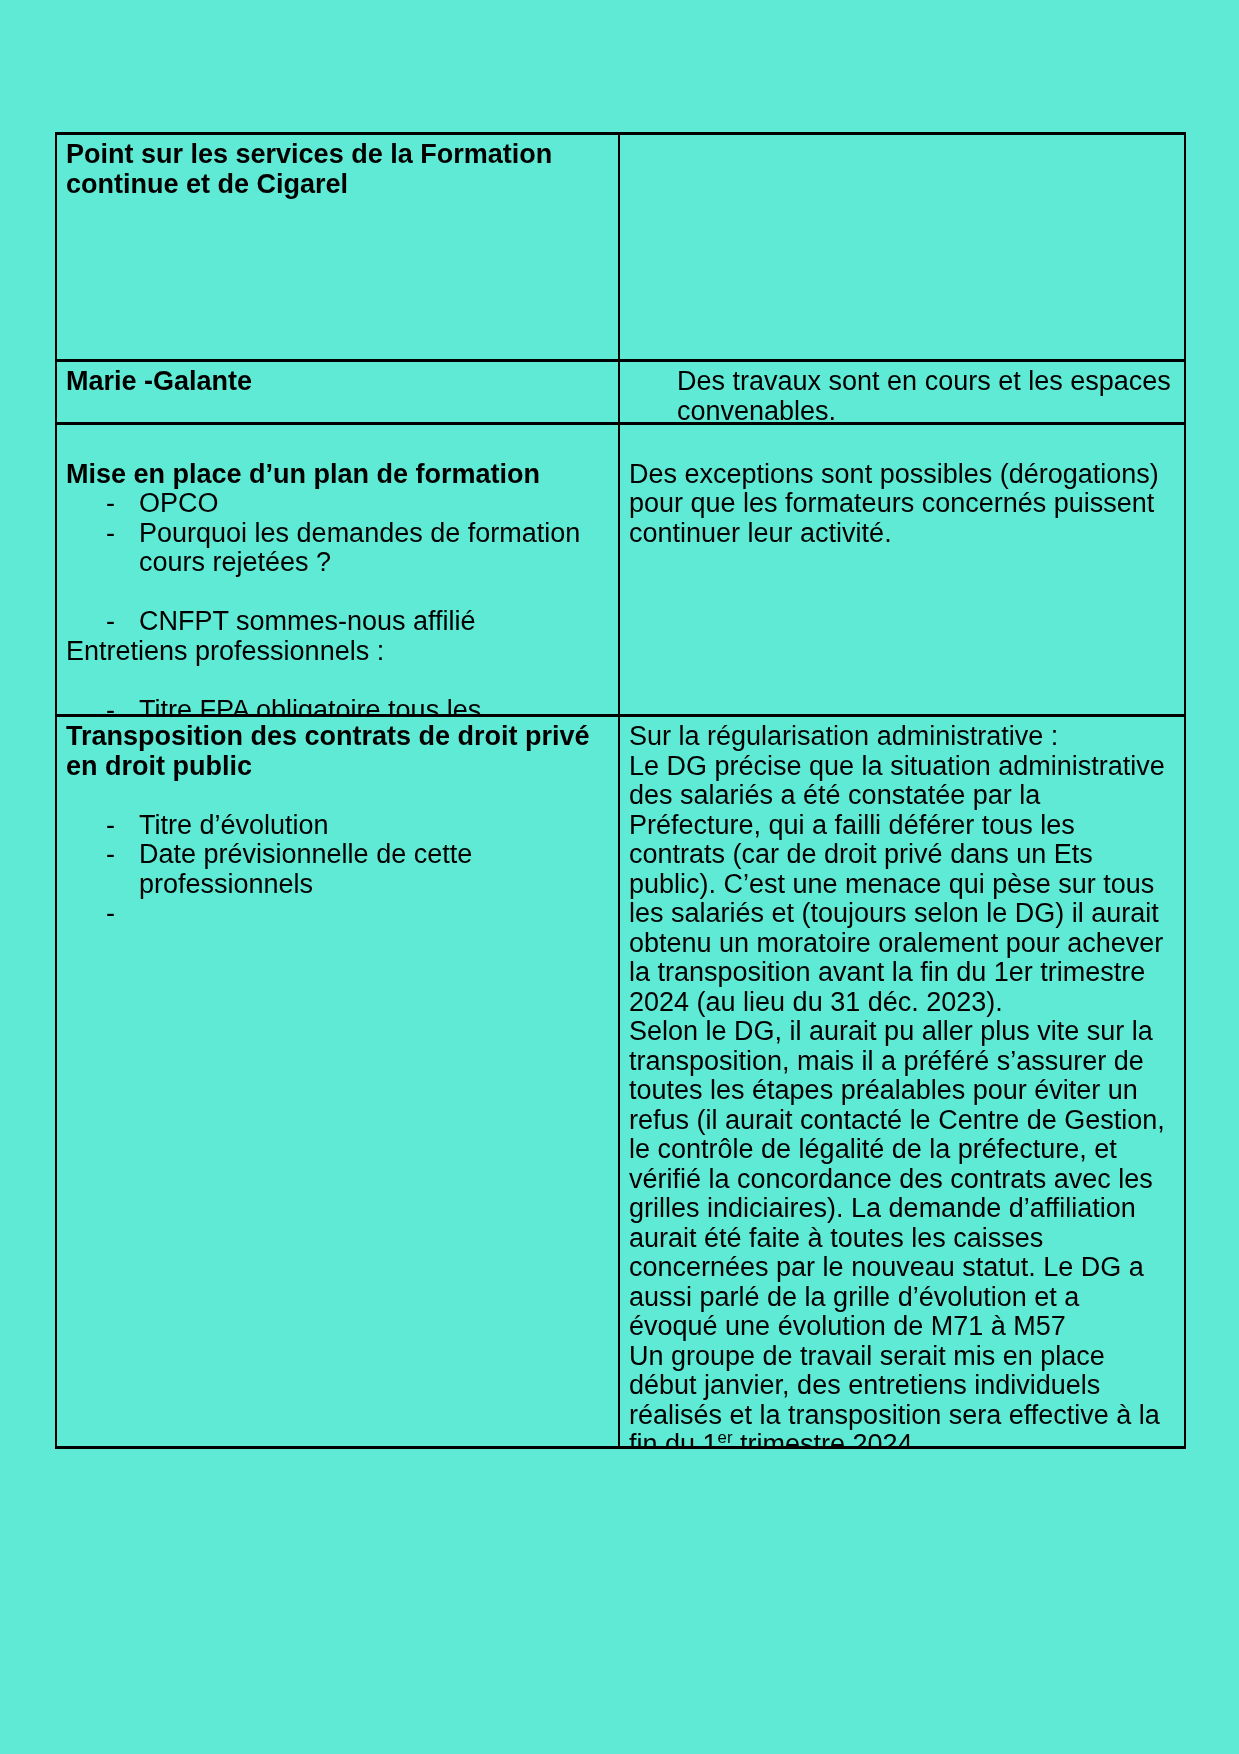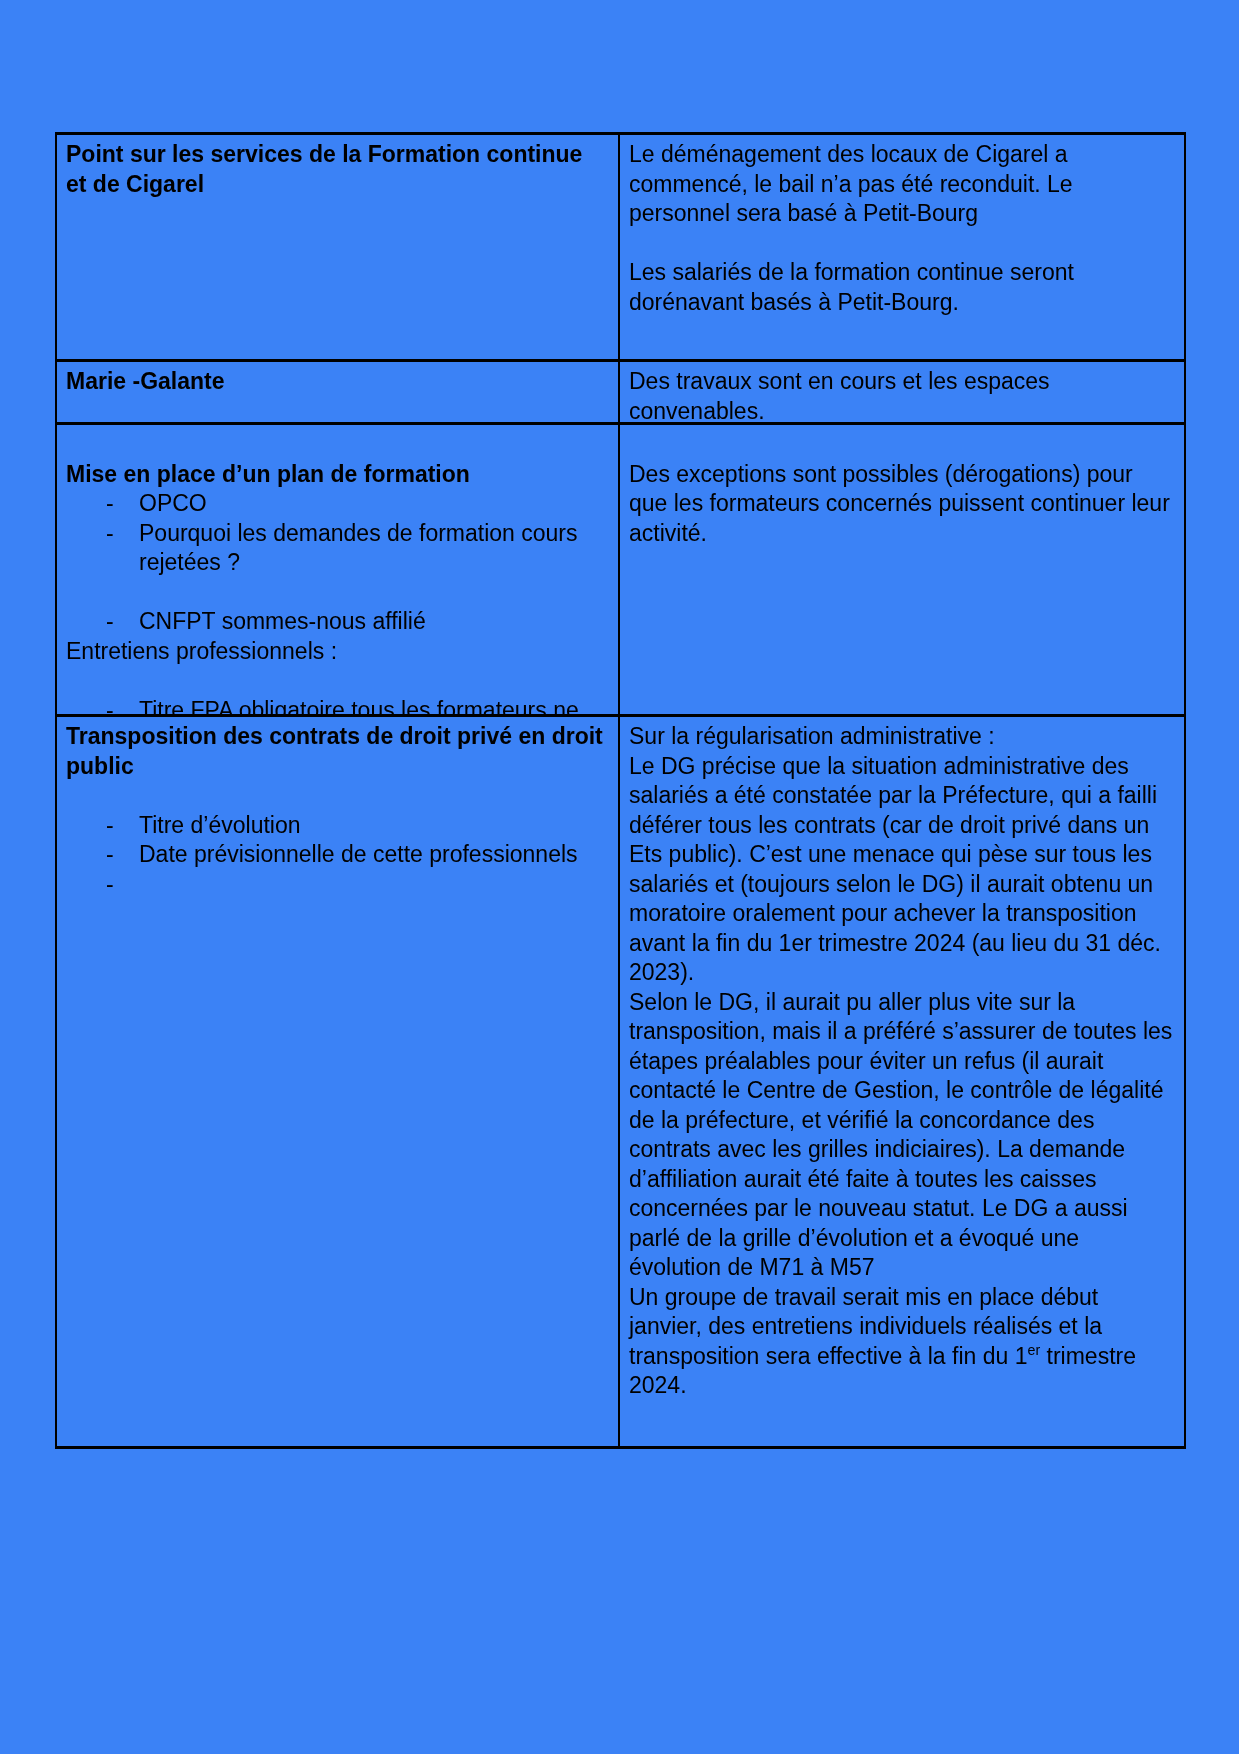--- a/index.html
+++ b/index.html
@@ -1,24 +1,24 @@
 <!DOCTYPE html>
 <html><head>
 <meta charset="utf-8">
 <style>
   * { margin: 0; padding: 0; box-sizing: border-box; }
   html, body { background: #ffffff; }
   .page {
     position: relative;
     width: 1239px;
     height: 1754px;
-    background: #3b82f6;
+    background: #5eead4;
     font-family: "Liberation Sans", "DejaVu Sans", sans-serif;
     color: #000000;
-    font-size: 23px;
+    font-size: 27px;
     line-height: 29.5px;
   }
   .doc-table {
     position: absolute;
     left: 55px;
     top: 132px;
     width: 1131px;
     border-left: 2px solid #000;
     border-right: 2px solid #000;
     border-top: 3px solid #000;
@@ -31,21 +31,21 @@
     padding: 5px 11px 5px 9px;
     overflow: hidden;
   }
   .cell.left {
     width: 563px;
     flex: none;
     border-right: 2px solid #000;
   }
   .cell.right { flex: 1; }
   .row-1 { height: 227px; }
-  .row-2 { height: 63px; }
+  .row-2 { height: 63px; gap: 48px; }
   .row-3 { height: 292px; }
   .row-4 { height: 732px; }
   .b { font-weight: 700; }
   p { margin: 0; }
   .blank { height: 29.5px; }
   .bullet {
     display: flex;
     padding-left: 40px;
   }
   .bullet .dash {
@@ -61,25 +61,20 @@
 </style>
 </head>
 <body>
 
 <div class="page">
   <div class="doc-table">
 
     <div class="row row-1">
       <div class="cell left">
         <p class="b">Point sur les services de la Formation continue et de Cigarel</p>
-      </div>
-      <div class="cell right">
-        <p>Le déménagement des locaux de Cigarel a commencé, le bail n’a pas été reconduit. Le personnel sera basé à Petit-Bourg</p>
-        <div class="blank"></div>
-        <p>Les salariés de la formation continue seront dorénavant basés à Petit-Bourg.</p>
       </div>
     </div>
 
     <div class="row row-2">
       <div class="cell left">
         <p class="b">Marie -Galante</p>
       </div>
       <div class="cell right">
         <p>Des travaux sont en cours et les espaces convenables.</p>
       </div>

